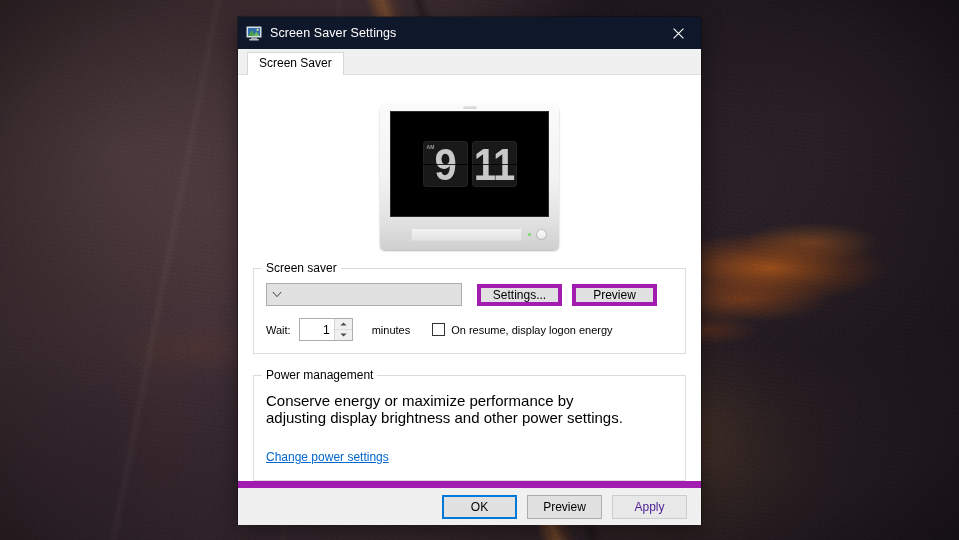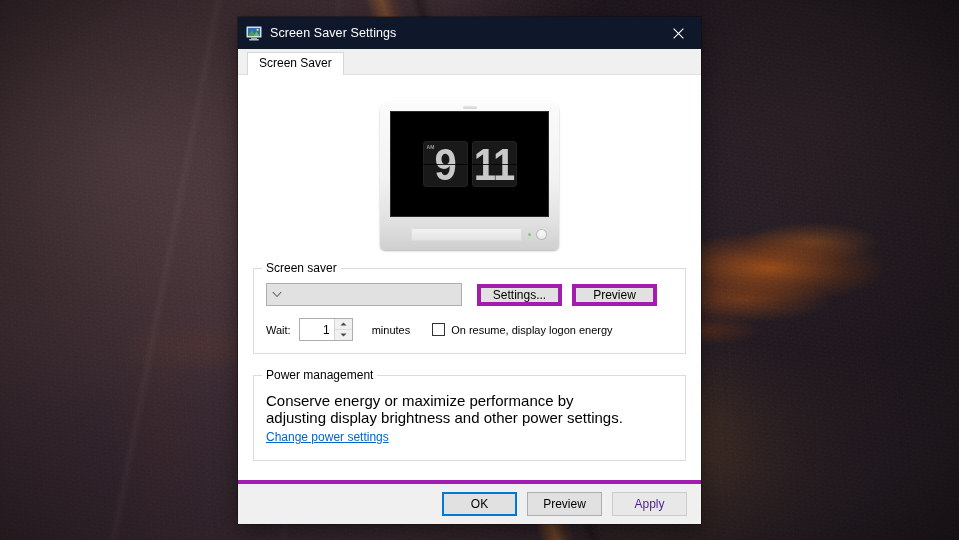--- a/index.html
+++ b/index.html
@@ -383,33 +383,33 @@
 
   
   .pm-text {
     font-size: 15px;
     color: #000000;
     line-height: 17px;
     max-width: 370px;
   }
   .pm-link {
     display: inline-block;
-    margin-top: 4px;
+    margin-top: 24px;
     font-size: 12px;
     color: #0066cc;
     text-decoration: underline;
     cursor: default;
   }
 
   
   #footer {
     flex: 0 0 auto;
     height: 44px;
     background: #f0f0f0;
-    border-top: 4px solid #a21caf;
+    border-top: 7px solid #a21caf;
     display: flex;
     align-items: center;
     justify-content: flex-end;
     padding-right: 14px;
     box-sizing: border-box;
   }
   .fbtn {
     width: 75px; height: 24px;
     font-size: 12px;
     display: flex;

